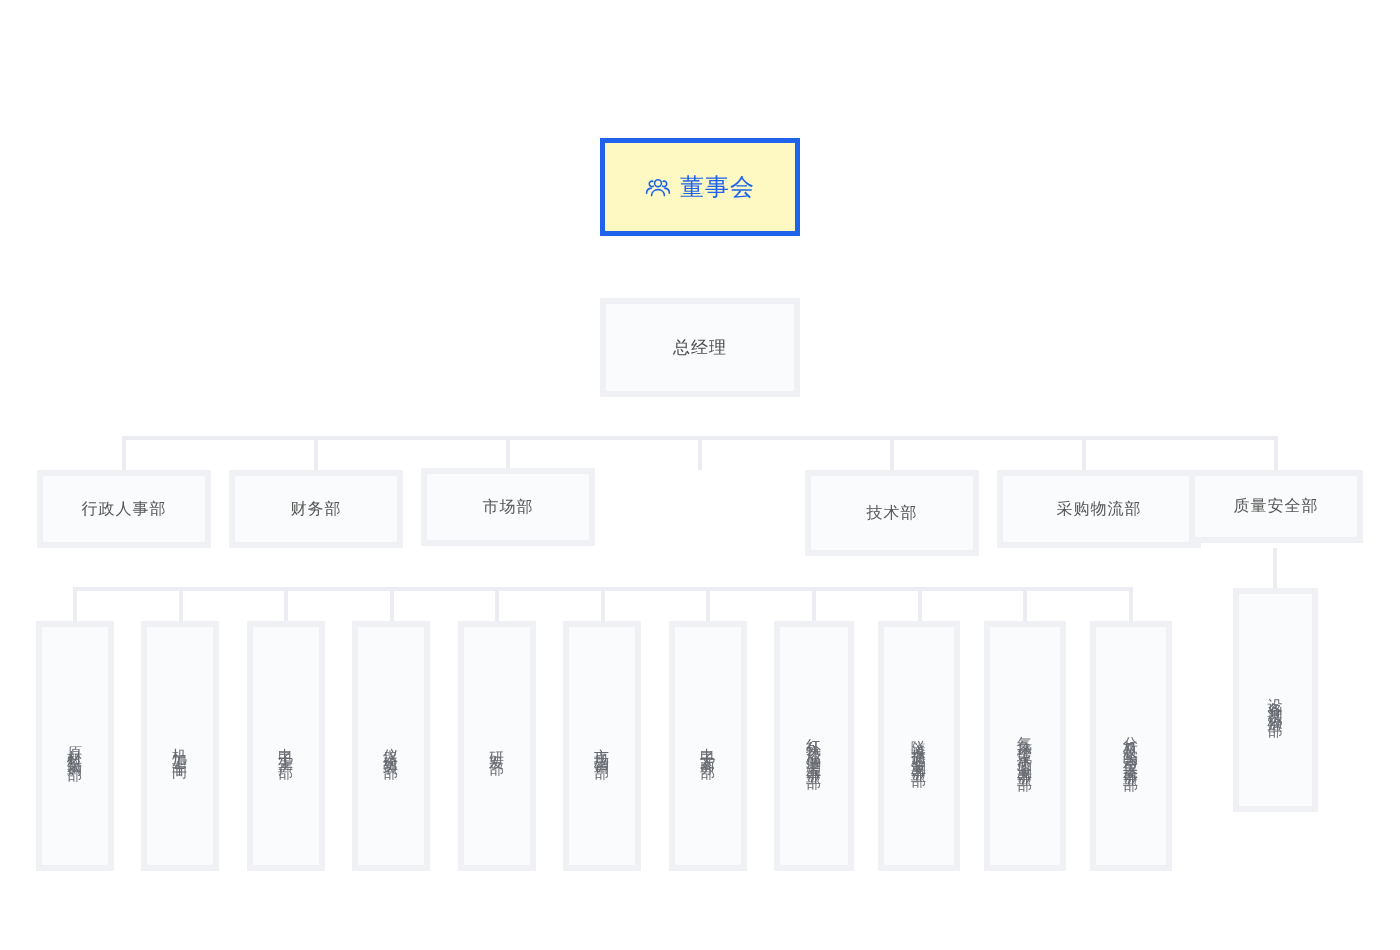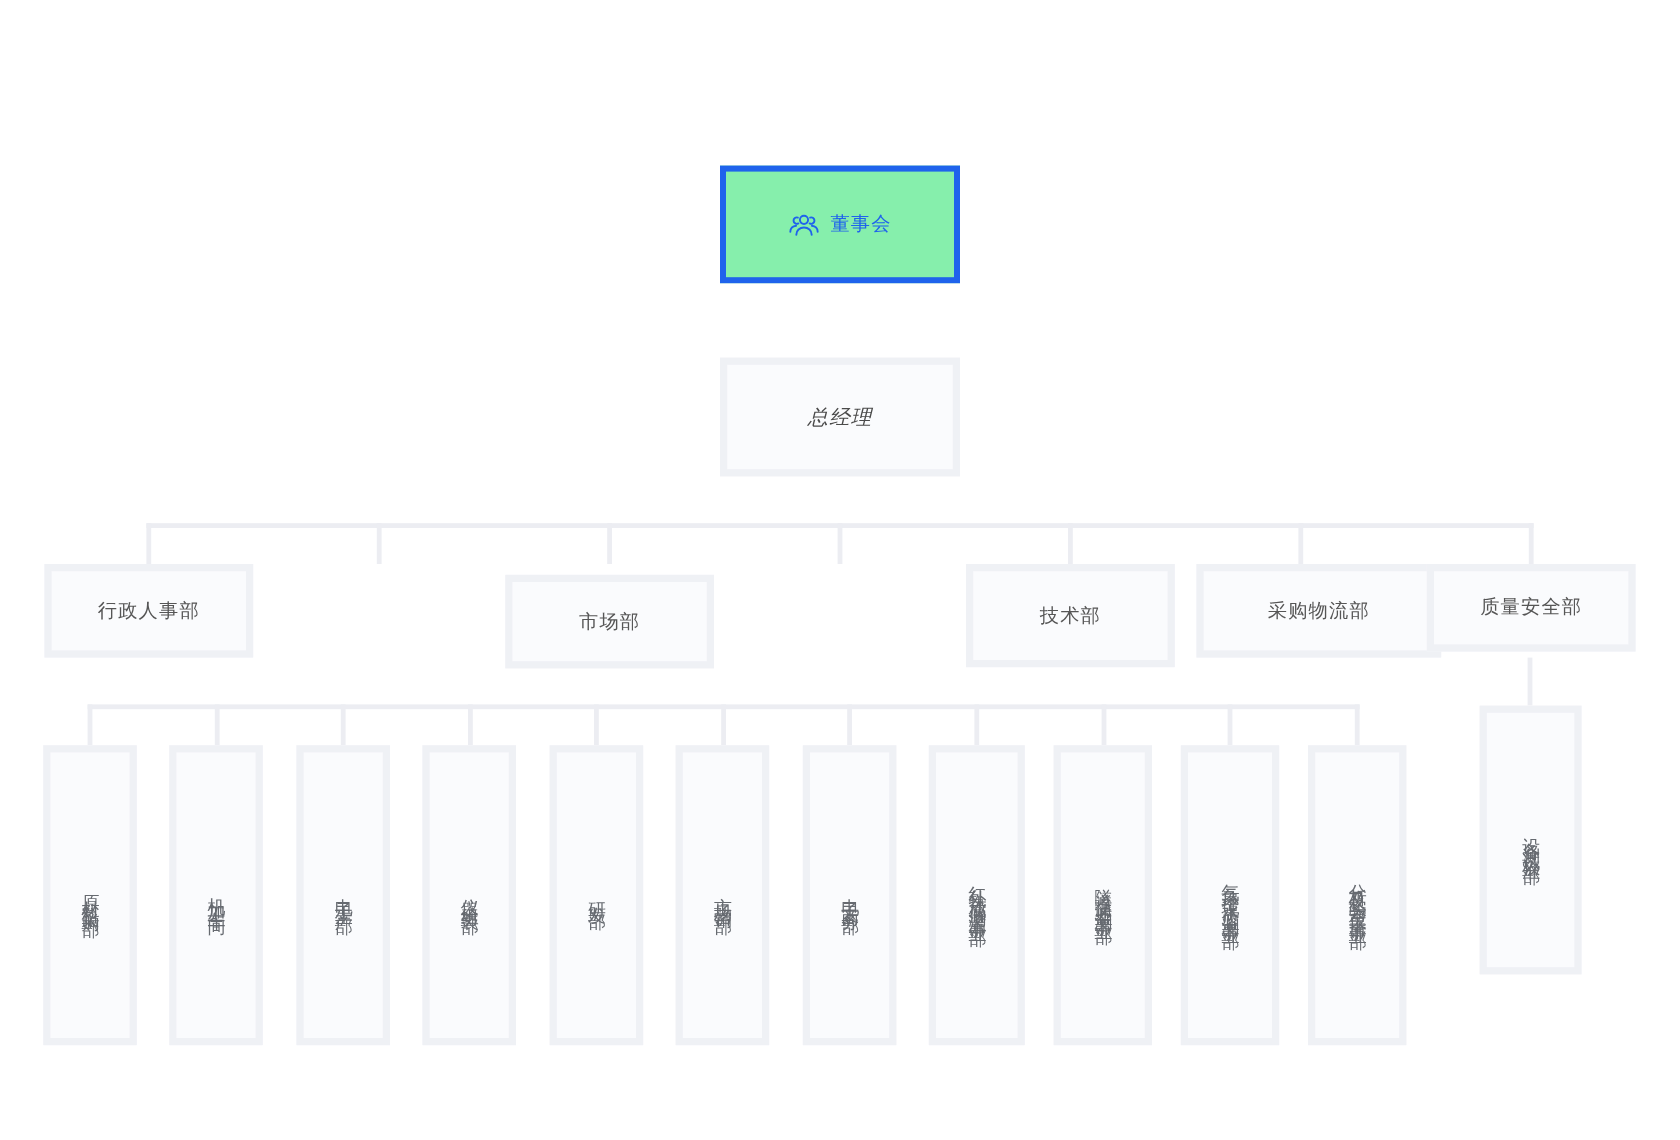--- a/index.html
+++ b/index.html
@@ -13,28 +13,28 @@
 
   
   .node {
     position: absolute;
     background: #fafbfd;
     border: 6px solid #eff1f5;
     display: flex; align-items: center; justify-content: center;
     color: #595959;
   }
   .node-root {
-    background: #86efac;
+    background: #fef9c3;
     border: 5px solid #1f63ec;
     color: #1f63ec;
-    font-size: 16px; font-weight: 500;
+    font-size: 24px; font-weight: 500;
     letter-spacing: 1px;
     gap: 9px;
   }
-  .node-gm { font-size: 17px; color: #4a4a4a; letter-spacing: 1px; font-style: italic; }
+  .node-gm { font-size: 17px; color: #4a4a4a; letter-spacing: 1px; }
   .node-l2 { font-size: 16px; color: #565656; letter-spacing: 1px; }
   .node-l3 span, .node-gm span, .node-l2 span { white-space: nowrap; }
   .node-l3 {
     font-size: 15px; color: #666a70;
   }
   .vtext {
     writing-mode: vertical-rl;
     text-orientation: upright;
     letter-spacing: 4px;
     line-height: 1;
@@ -75,21 +75,24 @@
   <div class="stub" style="left:314px; top:436px; height:34px;"></div>
   <div class="stub" style="left:506px; top:436px; height:34px;"></div>
   <div class="stub" style="left:698px; top:436px; height:34px;"></div>
   <div class="stub" style="left:890px; top:436px; height:34px;"></div>
   <div class="stub" style="left:1082px; top:436px; height:34px;"></div>
   <div class="stub" style="left:1274px; top:436px; height:34px;"></div>
 
   <div class="node node-l2" style="left:37px; top:470px; width:174px; height:78px;">
     <span>行政人事部</span>
   </div>
-  <div class="node node-l2" style="left:421px; top:479px; width:174px; height:78px;">
+  <div class="node node-l2" style="left:229px; top:470px; width:174px; height:78px;">
+    <span>财务部</span>
+  </div>
+  <div class="node node-l2" style="left:421px; top:468px; width:174px; height:78px;">
     <span>市场部</span>
   </div>
   <div class="node node-l2" style="left:805px; top:470px; width:174px; height:86px;">
     <span>技术部</span>
   </div>
   <div class="node node-l2" style="left:997px; top:470px; width:204px; height:78px;">
     <span>采购物流部</span>
   </div>
   <div class="node node-l2" style="left:1189px; top:470px; width:174px; height:73px;">
     <span>质量安全部</span>

